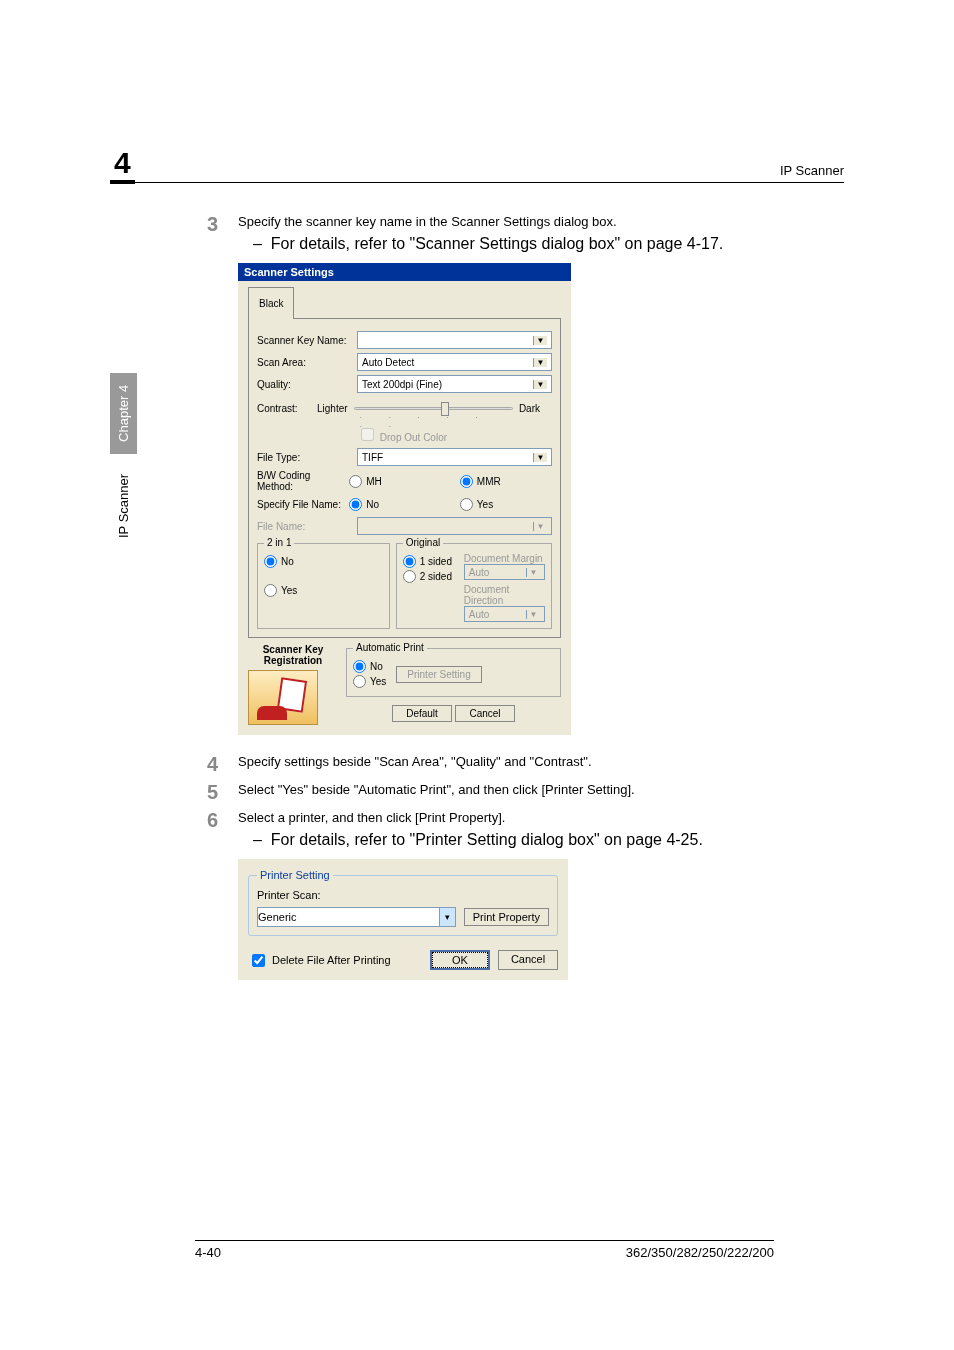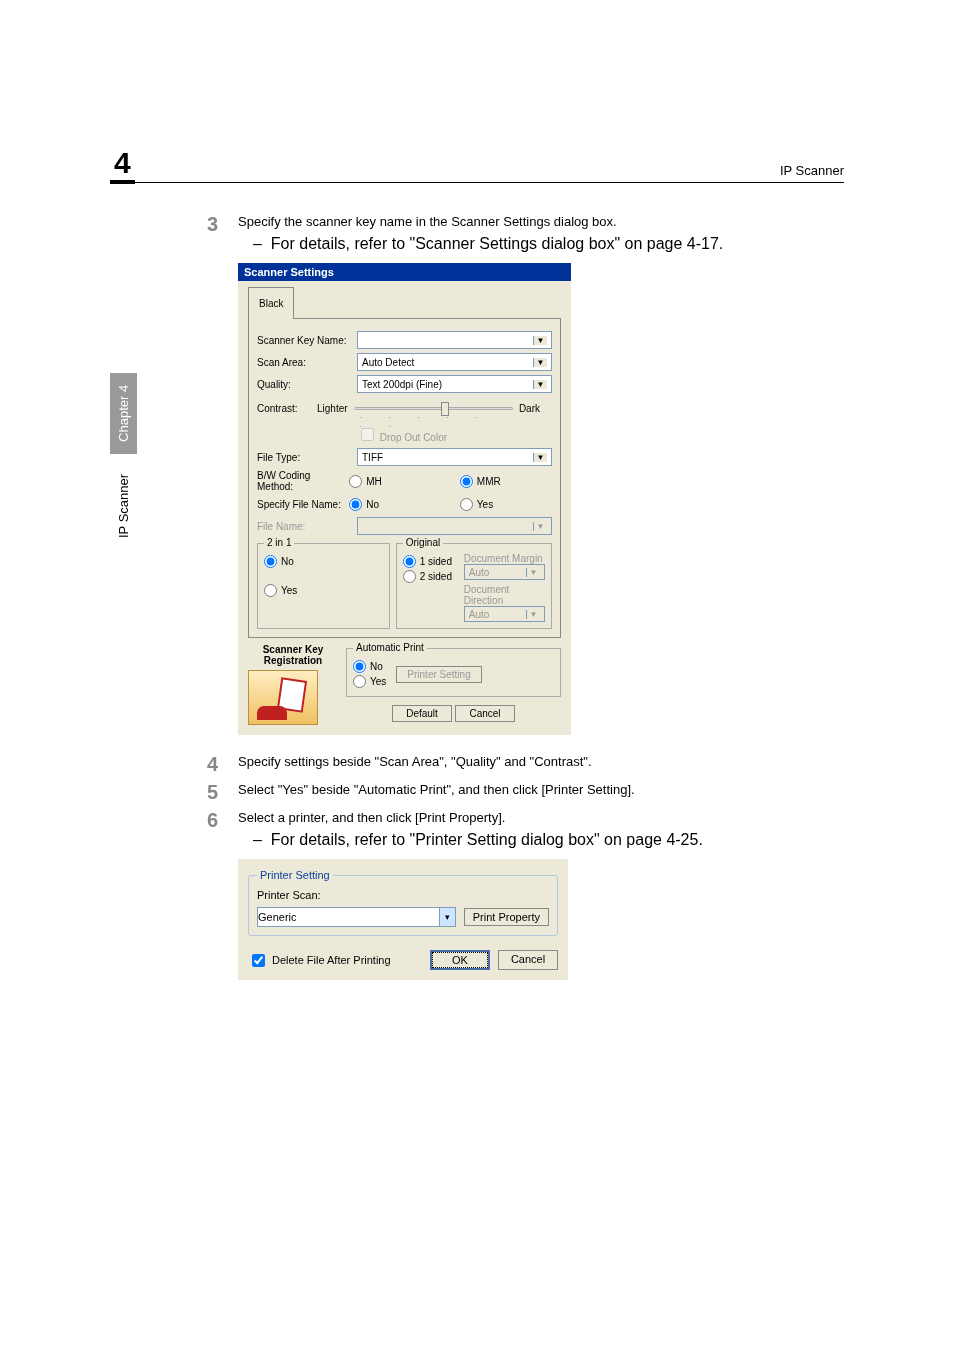--- a/index.html
+++ b/index.html
@@ -498,13 +498,17 @@
           <div style="display:flex;gap:8px">
             <span class="psbtn default" style="min-width:60px;text-align:center">OK</span>
             <span class="psbtn" style="min-width:60px;text-align:center">Cancel</span>
           </div>
         </div>
       </div>
     </div>
 
   </div>
 
+  <div class="footer">
+    <span>4-40</span>
+    <span>362/350/282/250/222/200</span>
+  </div>
 </div>
 
 </body></html>

